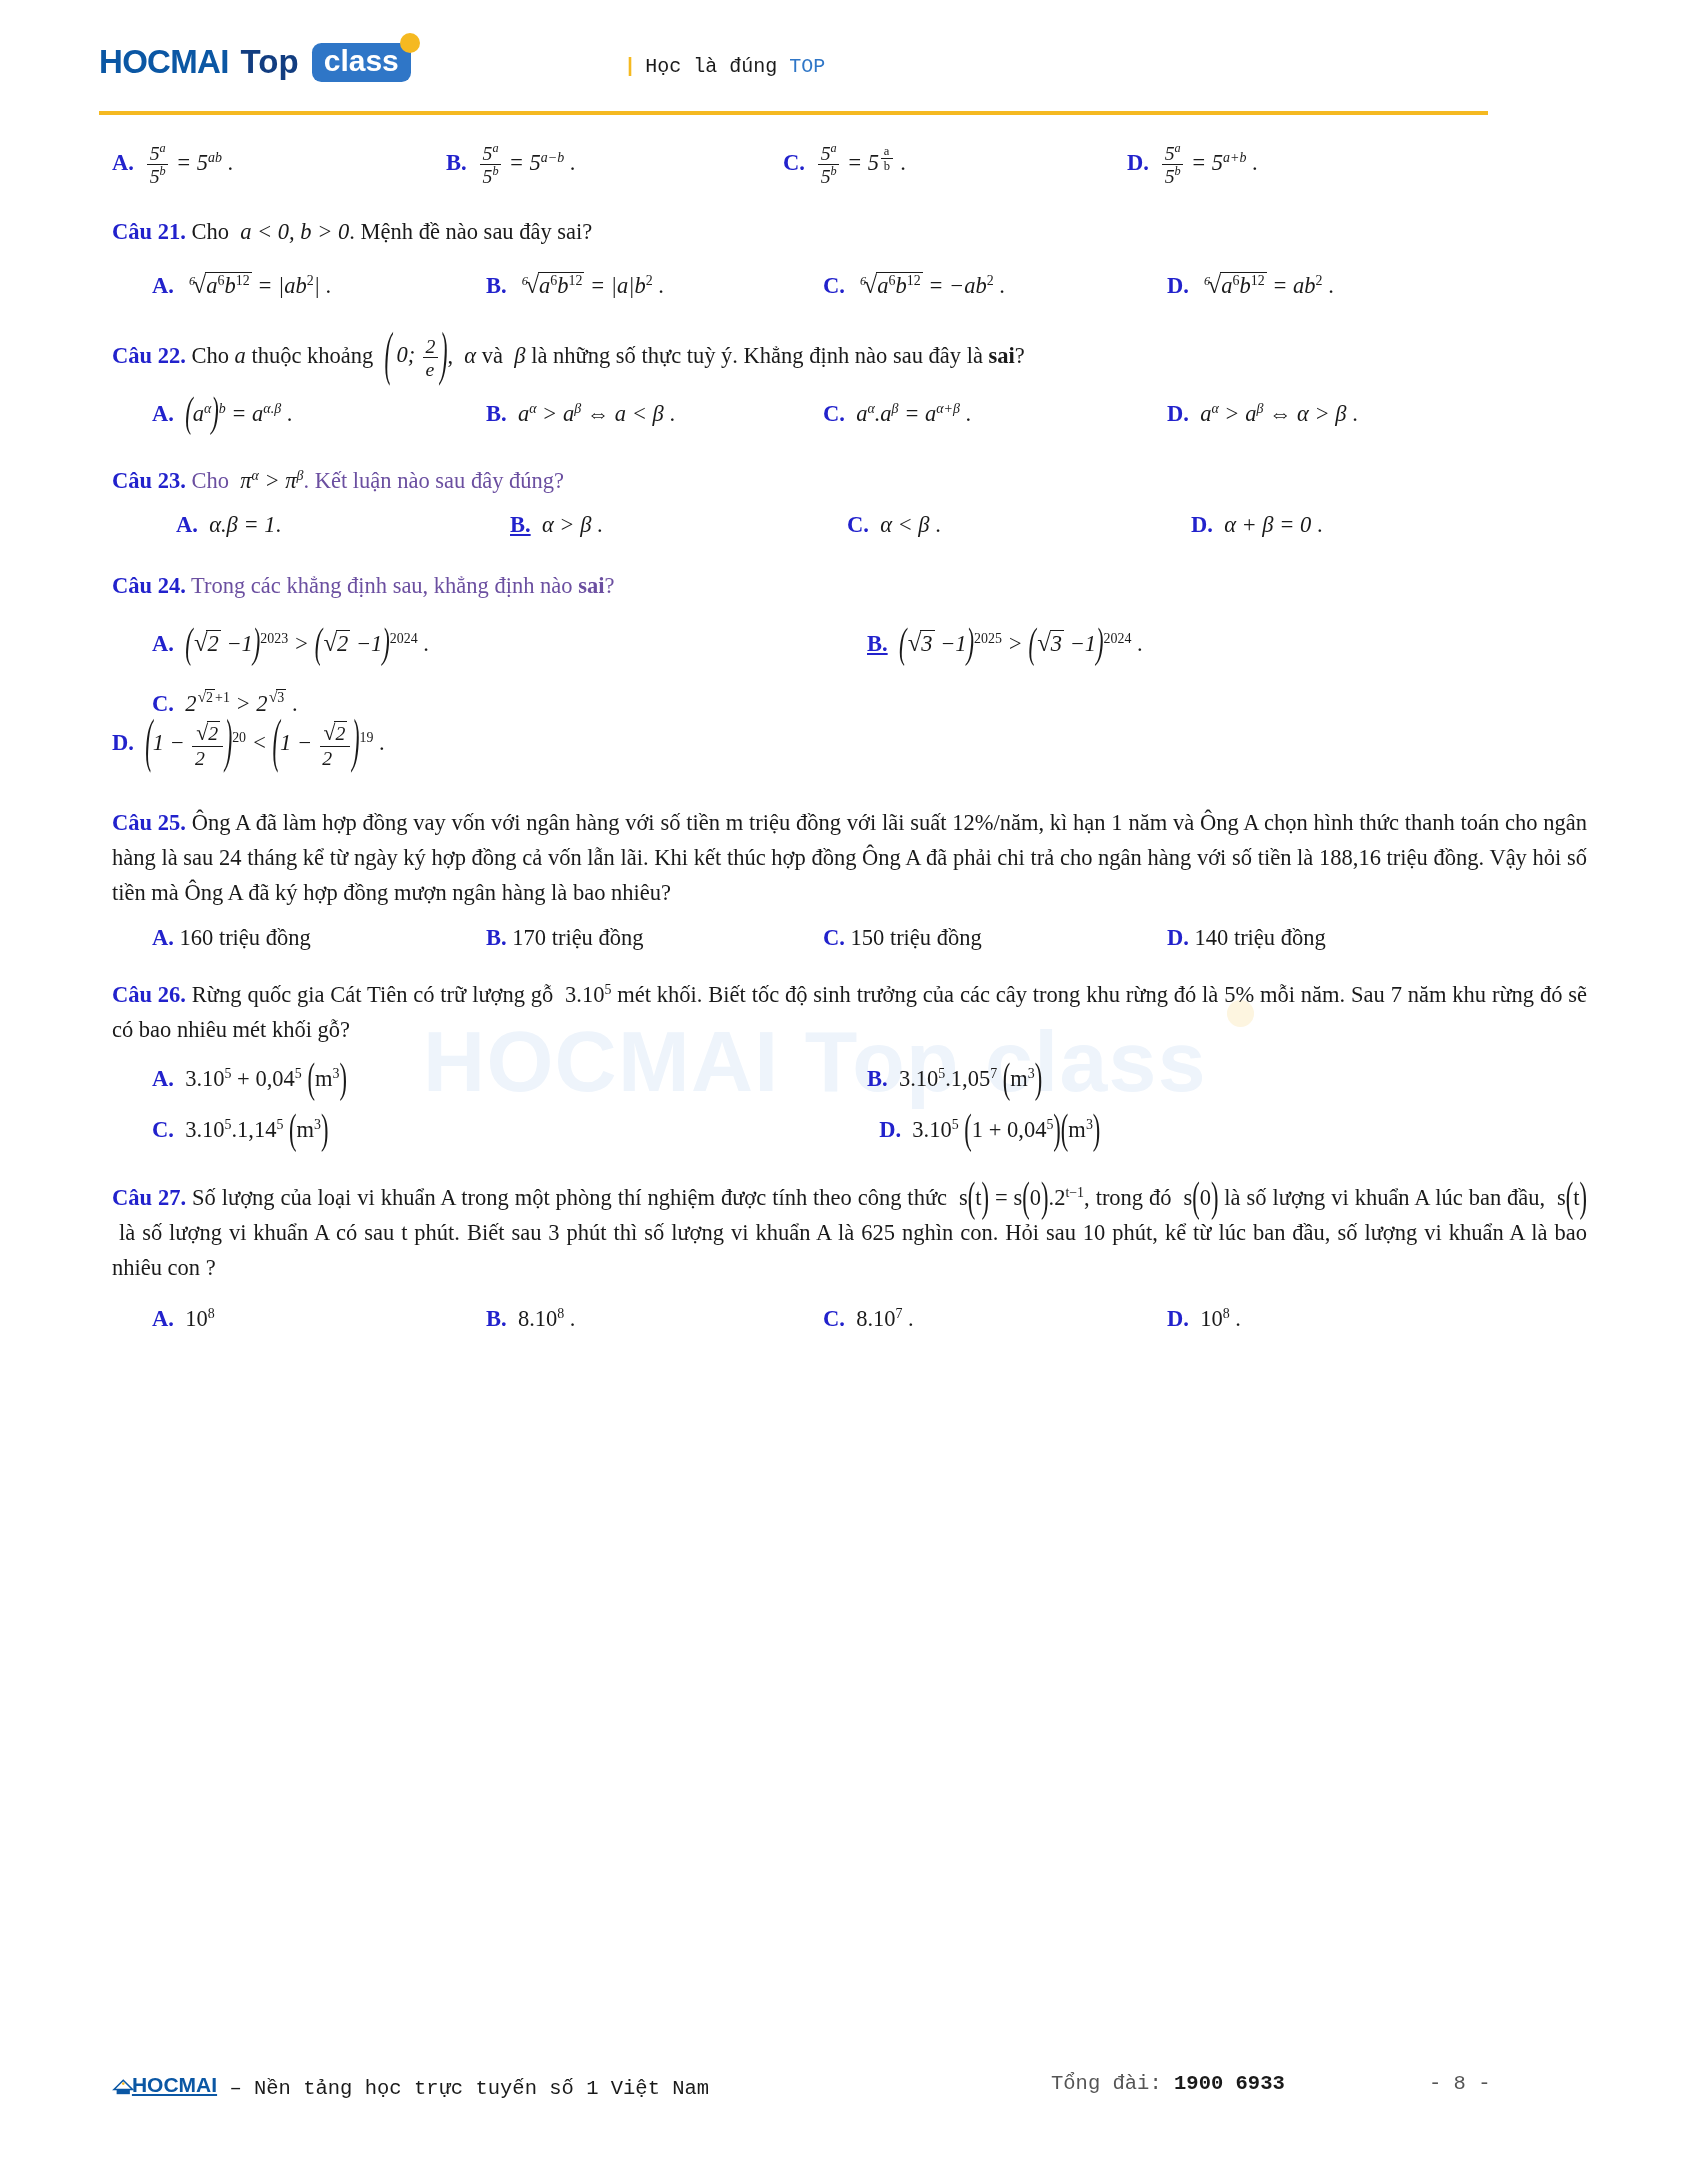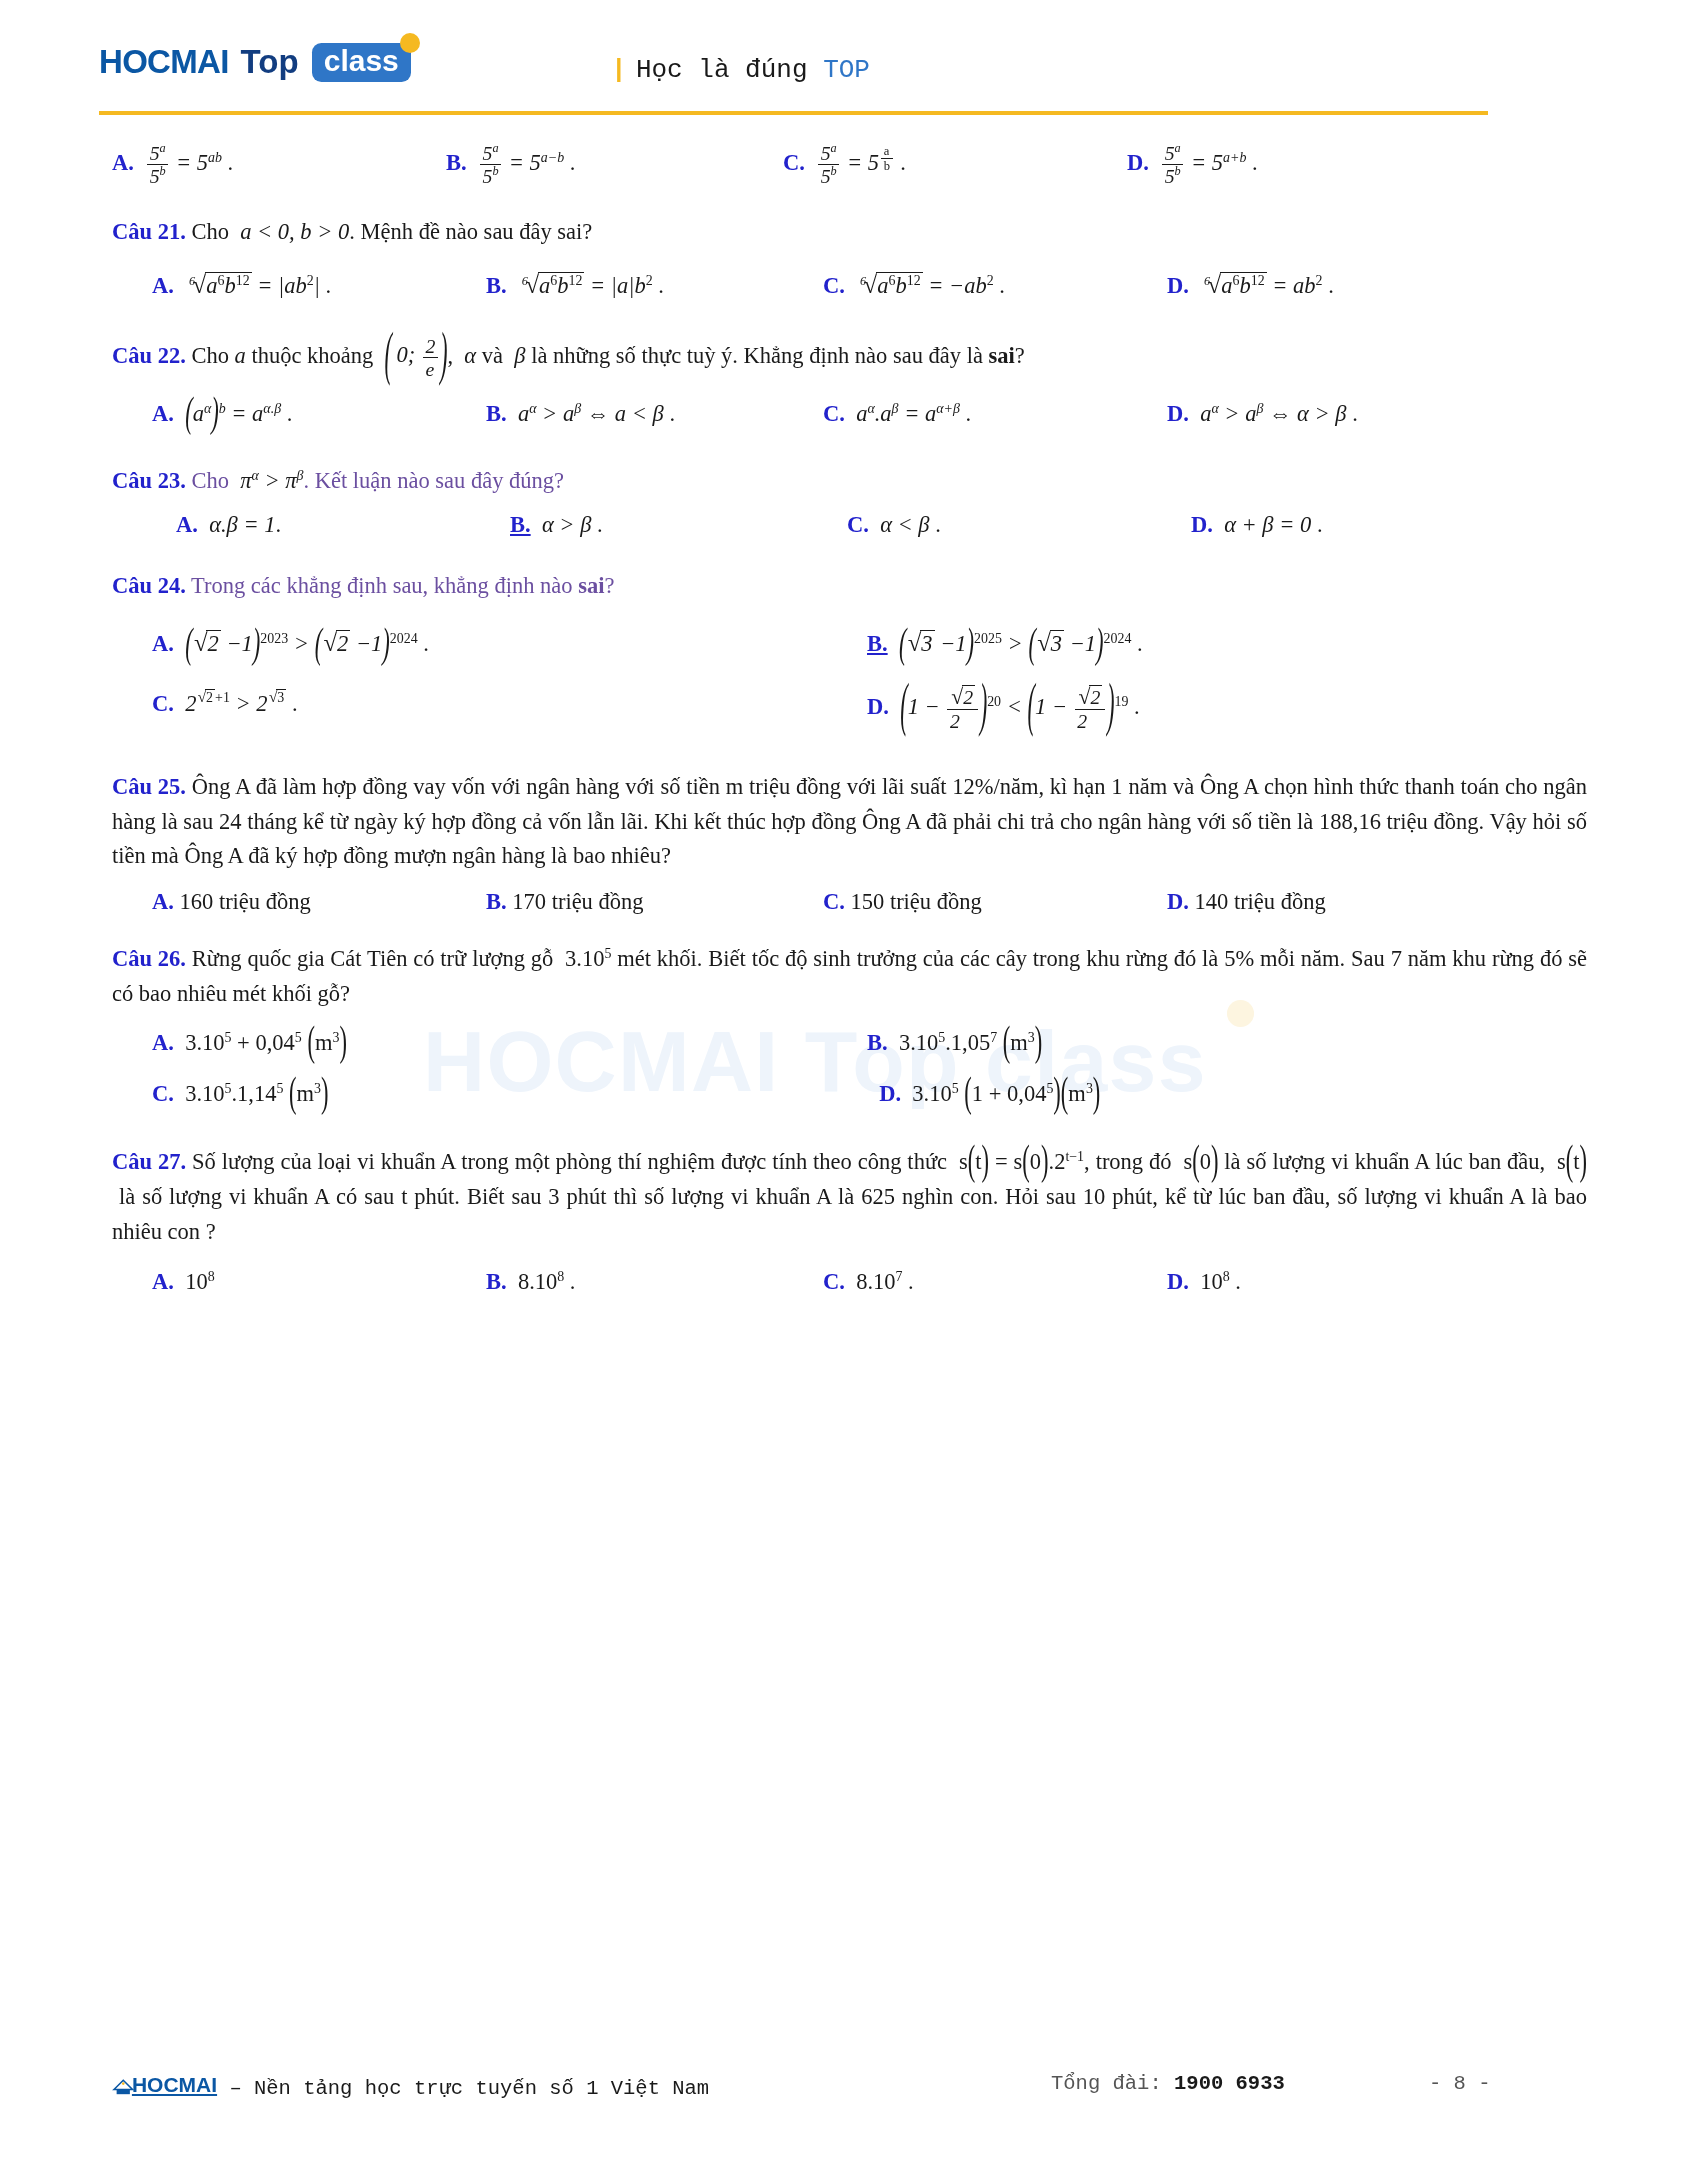--- a/index.html
+++ b/index.html
@@ -57,23 +57,23 @@
   }
   .logo-dot {
     position:absolute;
     right:-9.3px; top:-9.3px;
     width:20px; height:20px;
     background:#f5b921;
     border-radius:50%;
   }
   .header-tagline {
     position:absolute;
-    left:512px; top:18.5px;
+    left:525px; top:18.5px;
     font-family:"Liberation Mono", monospace;
-    font-size:26px;
+    font-size:20px;
     color:#1a1a1a;
     white-space:nowrap;
   }
   .header-tagline .bar { color:#f5b921; font-weight:bold; margin-right:9.3px;}
   .header-tagline .top { color:#2f76c7; }
   .header-rule {
     position:absolute;
     left:99px; top:111px;
     width:1389px; height:4px;
     background:#f5b921;
@@ -352,21 +352,21 @@
     <div class="opt-grid2" style="margin-top:20px;">
       <div style="width:715px; margin-left:40px;">
         <span class="optlab">A.</span>
         <span class="m">&nbsp;<span class="bigp">(</span><span class="sqrt"><span class="radic">√</span><span class="rad-body">2</span></span> −1<span class="bigp">)</span><sup>2023</sup> &gt; <span class="bigp">(</span><span class="sqrt"><span class="radic">√</span><span class="rad-body">2</span></span> −1<span class="bigp">)</span><sup>2024</sup></span> .
       </div>
       <div style="width:662px;">
         <span class="optlab-u">B.</span>
         <span class="m">&nbsp;<span class="bigp">(</span><span class="sqrt"><span class="radic">√</span><span class="rad-body">3</span></span> −1<span class="bigp">)</span><sup>2025</sup> &gt; <span class="bigp">(</span><span class="sqrt"><span class="radic">√</span><span class="rad-body">3</span></span> −1<span class="bigp">)</span><sup>2024</sup></span> .
       </div>
     </div>
-    <div class="opt-grid2" style="margin-top:22.5px;">
+    <div class="opt-grid2" style="margin-top:22.5px;flex-direction:column;">
       <div style="width:715px; margin-left:40px;">
         <span class="optlab">C.</span>
         <span class="m">&nbsp;2<sup><span class="sqrt"><span class="radic">√</span><span class="rad-body">2</span></span>+1</sup> &gt; 2<sup><span class="sqrt"><span class="radic">√</span><span class="rad-body">3</span></span></sup></span> .
       </div>
       <div style="width:662px;">
         <span class="optlab">D.</span>
         <span class="m">&nbsp;<span class="bigp2">(</span>1 − <span class="frac"><span class="num"><span class="sqrt"><span class="radic">√</span><span class="rad-body">2</span></span></span><span class="den">2</span></span><span class="bigp2">)</span><sup>20</sup> &lt; <span class="bigp2">(</span>1 − <span class="frac"><span class="num"><span class="sqrt"><span class="radic">√</span><span class="rad-body">2</span></span></span><span class="den">2</span></span><span class="bigp2">)</span><sup>19</sup></span> .
       </div>
     </div>
 

